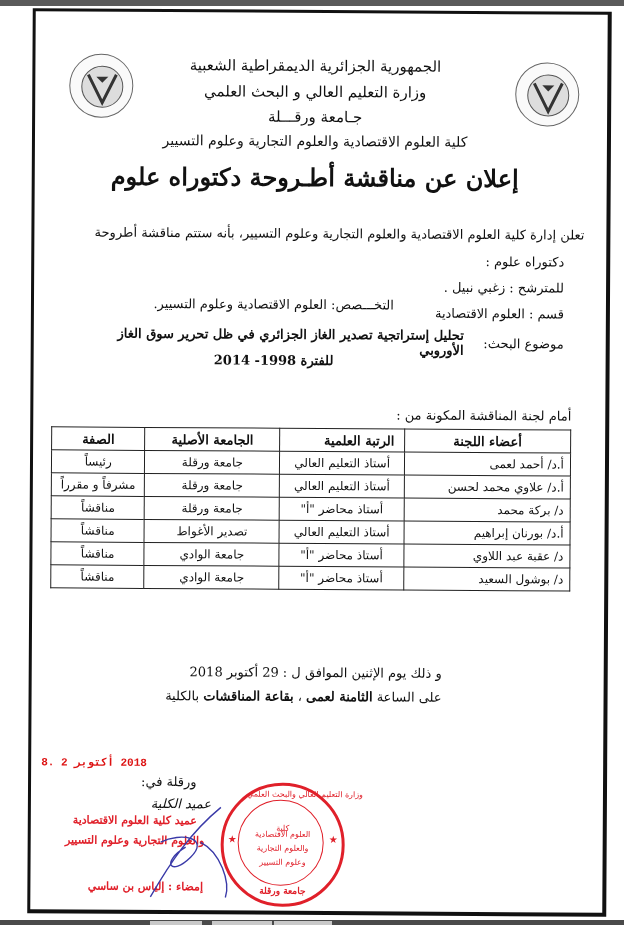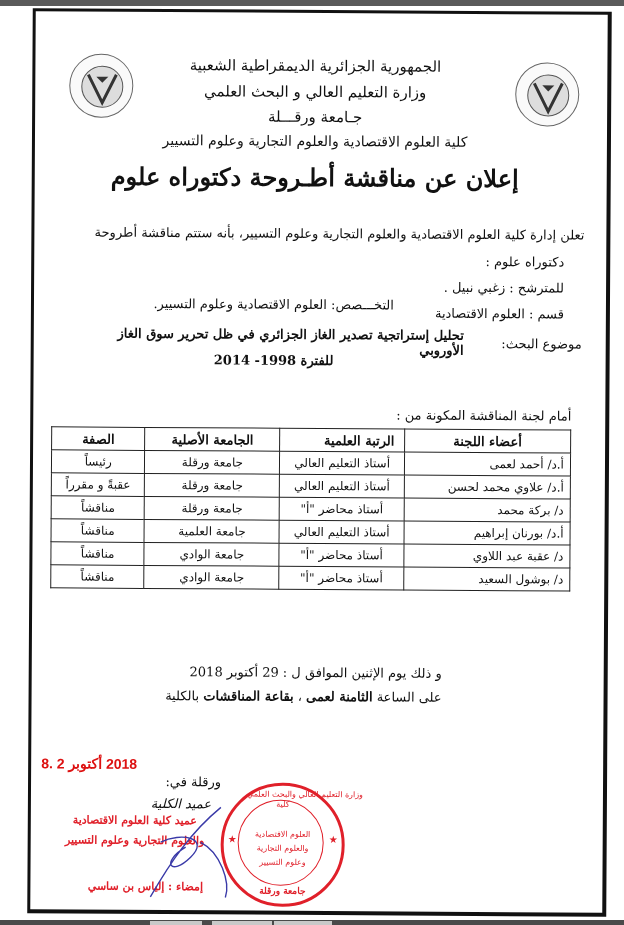--- a/index.html
+++ b/index.html
@@ -37,21 +37,21 @@
     position:absolute; left:18px; top:415px; width:520px;
     border-collapse:collapse; direction:rtl;
     font-size:12px;
   }
   table.committee th, table.committee td {
     border:1px solid #222; height:22px; padding:0 6px; text-align:center;
     font-weight:normal;
   }
   table.committee th { font-weight:bold; font-size:13px; }
   table.committee td.name { text-align:right; }
-  .stamp-date { color:#d11; font-family:Liberation Sans, sans-serif; font-size:14px; font-weight:bold; }
+  .stamp-date { color:#d11; font-family:Liberation Mono, monospace; font-size:11px; font-weight:bold; }
   .red { color:#e0202a; }
   .seal {
     position:absolute; width:118px; height:118px; border-radius:50%;
     border:3px solid #e0202a;
   }
   .seal .ring2 { position:absolute; left:14px; top:14px; width:84px; height:84px; border-radius:50%; border:1.5px solid #e0202a; }
   .seal .t { position:absolute; width:118px; text-align:center; color:#e0202a; font-size:8px; direction:rtl; }
 </style>
 </head>
 <body>
@@ -84,21 +84,21 @@
 
   <div class="abs center rtl title" style="left:20px; top:150px; width:520px;">إعلان عن مناقشة أطـروحة دكتوراه علوم</div>
 
   <div class="abs rtl txt" style="left:10px; top:213px; width:540px; text-align:right;">تعلن إدارة كلية العلوم الاقتصادية والعلوم التجارية وعلوم التسيير، بأنه ستتم مناقشة أطروحة</div>
   <div class="abs rtl txt" style="left:10px; top:240px; width:520px; text-align:right;">دكتوراه علوم :</div>
   <div class="abs rtl txt" style="left:10px; top:266px; width:520px; text-align:right;">للمترشح : زغبي نبيل .</div>
 
   <div class="abs rtl txt" style="left:360px; top:292px; width:170px; text-align:right;">قسم : العلوم الاقتصادية</div>
   <div class="abs rtl txt" style="left:60px; top:284px; width:300px; text-align:right;">التخـــصص: العلوم الاقتصادية وعلوم التسيير.</div>
 
-  <div class="abs rtl txt" style="left:448px; top:322px; width:100px; text-align:right;">موضوع البحث:</div>
+  <div class="abs rtl txt" style="left:430px; top:322px; width:100px; text-align:right;">موضوع البحث:</div>
   <div class="abs rtl txt bold" style="left:60px; top:314px; width:370px; text-align:right;">تحليل إستراتجية تصدير الغاز الجزائري في ظل تحرير سوق الغاز الأوروبي</div>
   <div class="abs rtl txt bold center" style="left:150px; top:340px; width:180px;">للفترة 1998- 2014</div>
 
   <div class="abs rtl txt" style="left:300px; top:394px; width:238px; text-align:right;">أمام لجنة المناقشة المكونة من :</div>
 
   <table class="committee">
     <thead>
       <tr>
         <th style="width:32%;">أعضاء اللجنة</th>
         <th style="width:24%;padding-left:40px;">الرتبة العلمية</th>
@@ -110,32 +110,32 @@
       <tr>
         <td class="name">أ.د/ أحمد لعمى</td>
         <td>أستاذ التعليم العالي</td>
         <td>جامعة ورقلة</td>
         <td>رئيساً</td>
       </tr>
       <tr>
         <td class="name">أ.د/ علاوي محمد لحسن</td>
         <td>أستاذ التعليم العالي</td>
         <td>جامعة ورقلة</td>
-        <td>عقبةً و مقرراً</td>
+        <td>مشرفاً و مقرراً</td>
       </tr>
       <tr>
         <td class="name">د/ بركة محمد</td>
         <td>أستاذ محاضر "أ"</td>
         <td>جامعة ورقلة</td>
         <td>مناقشاً</td>
       </tr>
       <tr>
         <td class="name">أ.د/ بورنان إبراهيم</td>
         <td>أستاذ التعليم العالي</td>
-        <td>جامعة العلمية</td>
+        <td>تصدير الأغواط</td>
         <td>مناقشاً</td>
       </tr>
       <tr>
         <td class="name">د/ عقبة عبد اللاوي</td>
         <td>أستاذ محاضر "أ"</td>
         <td>جامعة الوادي</td>
         <td>مناقشاً</td>
       </tr>
       <tr>
         <td class="name">د/ بوشول السعيد</td>
@@ -149,34 +149,34 @@
   <div class="abs rtl txt" style="left:120px; top:652px; width:290px; text-align:right;">و ذلك يوم الإثنين الموافق ل : 29 أكتوبر 2018</div>
   <div class="abs rtl txt" style="left:120px; top:676px; width:290px; text-align:right;">
     <span>على الساعة</span>
     <span class="bold">الثامنة لعمى</span>
     <span>،</span>
     <span class="bold">بقاعة المناقشات</span>
     <span>بالكلية</span>
   </div>
 
   <div class="abs stamp-date rtl" style="left:10px; top:744px; width:130px; text-align:left;">2018 أكتوبر 2 .8</div>
-  <div class="abs rtl txt" style="left:110px; top:762px; width:80px; text-align:right;">ورقلة في:</div>
+  <div class="abs rtl txt" style="left:110px; top:762px; width:80px; text-align:left;">ورقلة في:</div>
   <div class="abs rtl txt" style="left:110px; top:784px; width:80px; text-align:center;font-style:italic;">عميد الكلية</div>
   <div class="abs rtl red bold" style="left:14px; top:802px; width:180px; text-align:center; font-size:11px;">عميد كلية العلوم الاقتصادية</div>
   <div class="abs rtl red bold" style="left:14px; top:822px; width:180px; text-align:center; font-size:11px;">والعلوم التجارية وعلوم التسيير</div>
   <div class="abs rtl red bold" style="left:40px; top:868px; width:150px; text-align:center; font-size:11px;">إمضاء : إلياس بن ساسي</div>
 
   <svg class="abs" style="left:100px; top:790px;" width="120" height="100" viewBox="0 0 120 100">
     <path d="M90 5 C60 30, 40 60, 20 95 M30 40 C50 30, 80 35, 60 55 C40 75, 30 60, 55 45 M70 40 C90 50, 100 80, 95 95" fill="none" stroke="#3a3aa8" stroke-width="1.4"></path>
   </svg>
 
   <div class="seal" style="left:190px; top:770px;">
     <div class="ring2"></div>
     <div class="t" style="top:4px;margin-left:22px;">وزارة التعليم العالي والبحث العلمي</div>
-    <div class="t" style="top:14px;">كلية</div>
+    <div class="t" style="top:38px;">كلية</div>
     <div class="t" style="top:44px;">العلوم الاقتصادية</div>
     <div class="t" style="top:58px;">والعلوم التجارية</div>
     <div class="t" style="top:72px;">وعلوم التسيير</div>
     <div class="t" style="top:100px; font-size:9px; font-weight:bold;">جامعة ورقلة</div>
     <span class="abs" style="left:4px; top:48px; color:#e0202a; font-size:10px;">★</span>
     <span class="abs" style="right:4px; top:48px; color:#e0202a; font-size:10px;">★</span>
   </div>
 </div>
 
 <div class="bottombar">

